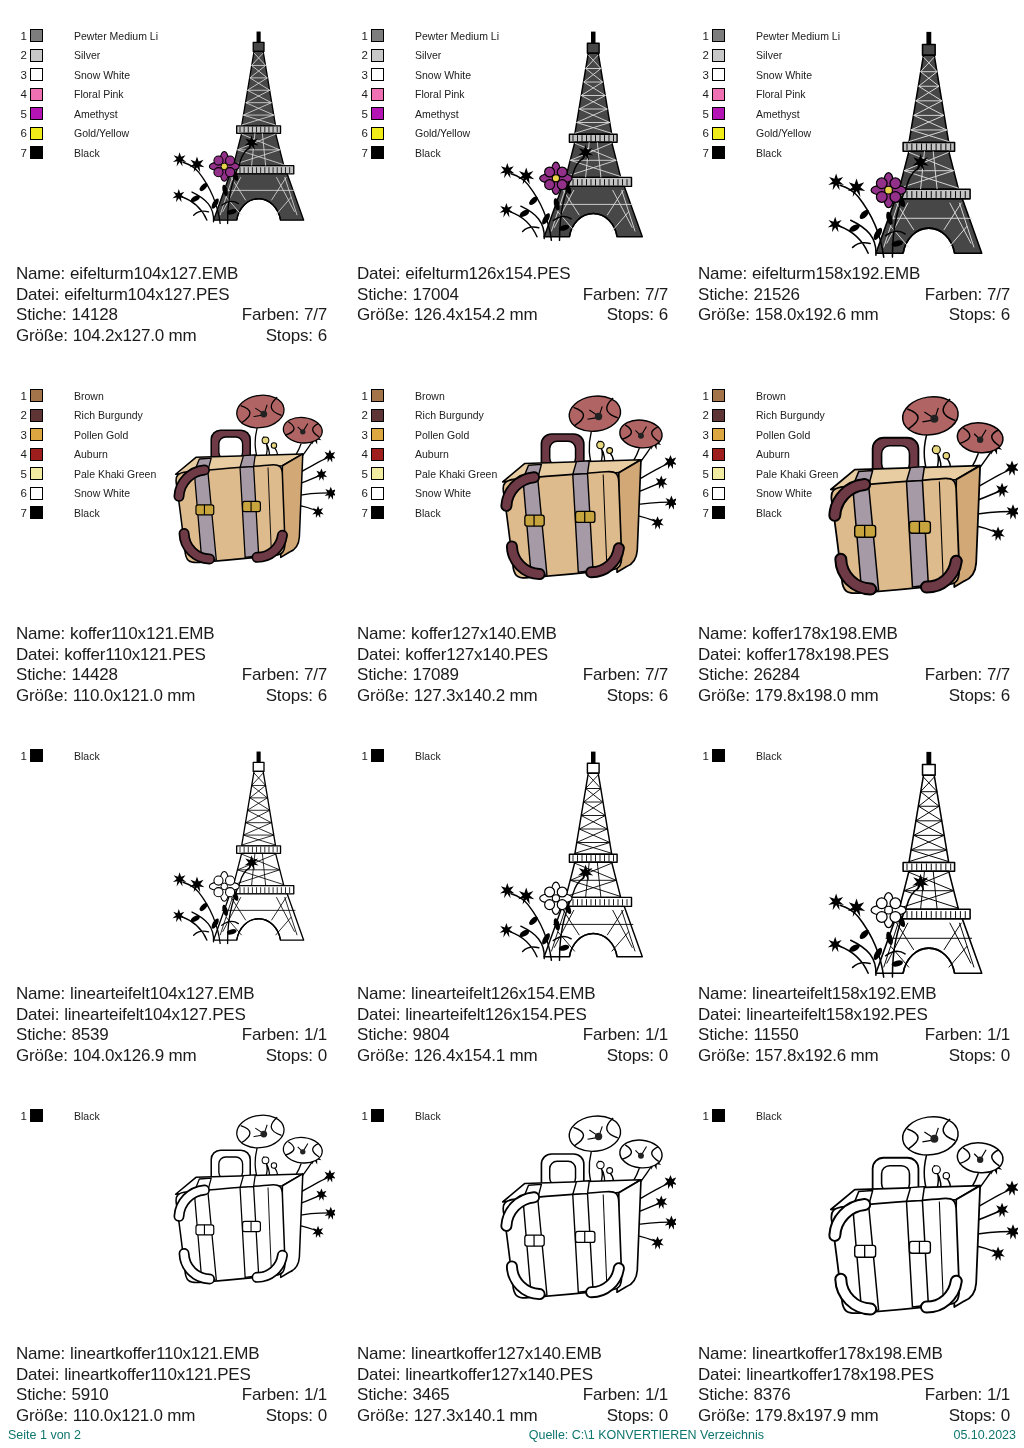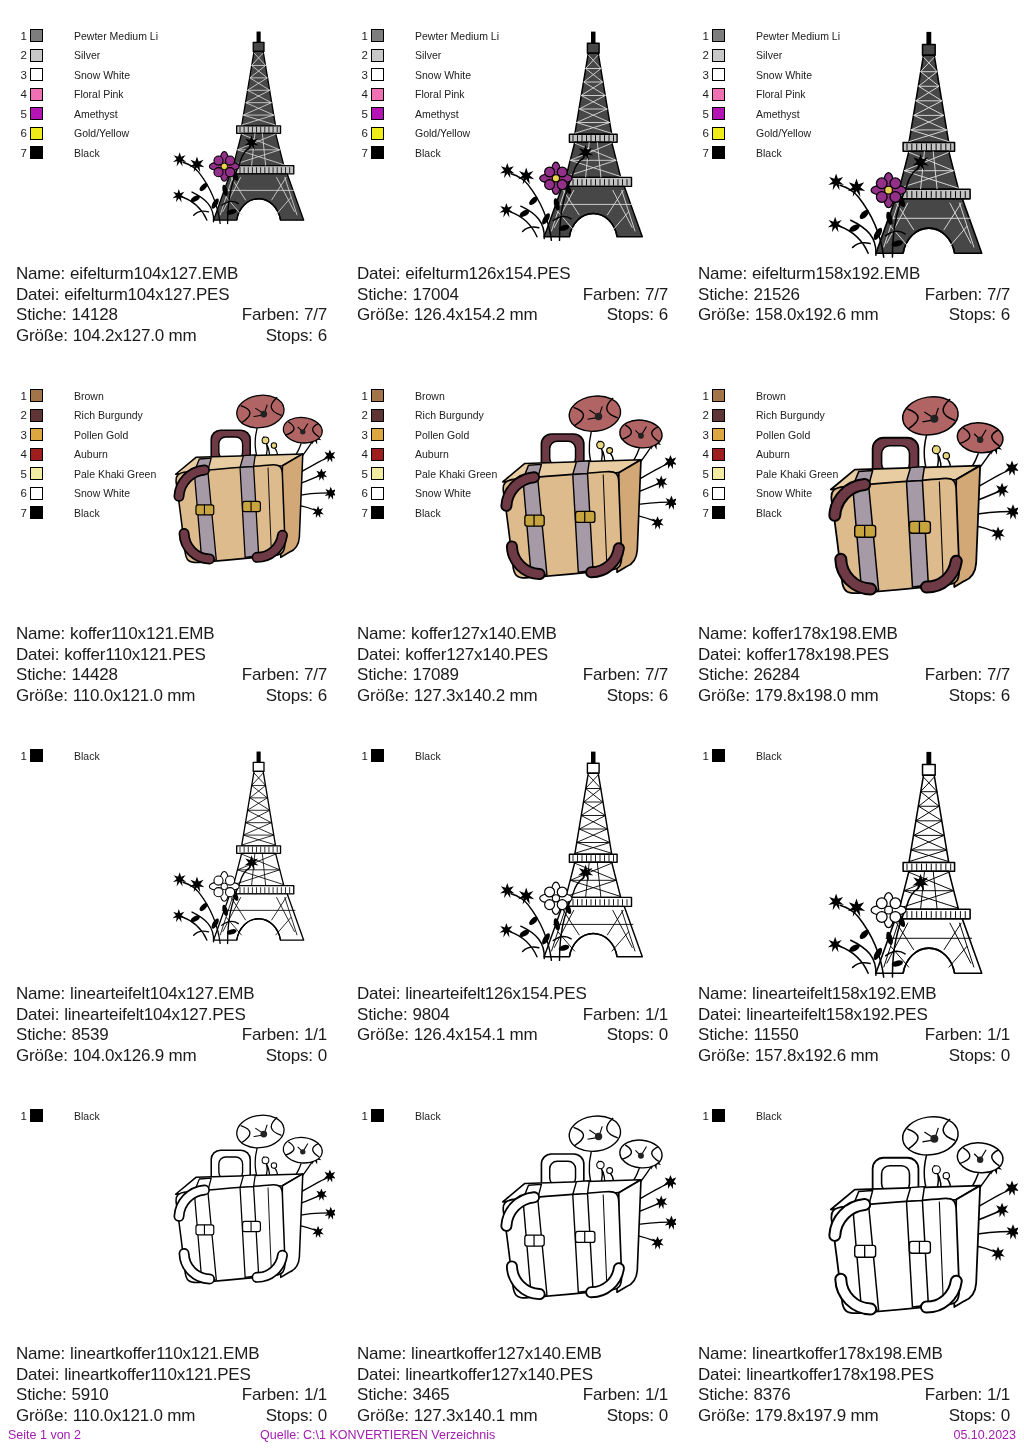--- a/index.html
+++ b/index.html
@@ -38,23 +38,23 @@
 
   
   .meta { position:absolute; left:16px; right:14px; top:242px; z-index:2;
           font-weight:normal; font-size:17px; line-height:20.5px; letter-spacing:-0.2px; }
   .meta .row { display:flex; justify-content:space-between; }
   .meta .lbl { margin-right:5px; }
   .meta .pair { white-space:nowrap; }
 
   
   .footer { position:absolute; left:8px; right:8px; bottom:6px; z-index:4;
-            display:flex; font-size:12.5px; color:#a21caf; }
+            display:flex; font-size:12.5px; color:#0f766e; }
   .footer .f-left { flex:1; text-align:left; }
-  .footer .f-center { flex:2; text-align:left; }
+  .footer .f-center { flex:2; text-align:right; }
   .footer .f-right { flex:1; text-align:right; }
 </style>
 </head>
 <body>
 
 <svg width="0" height="0" style="position:absolute" aria-hidden="true">
   <defs>
 
     <symbol id="sym-eiffel" viewBox="0 0 220 240">
 
@@ -570,20 +570,23 @@
     <span class="legend-label">Black</span>
   </div>
         </div>
     <div class="art eiffel lineart">
           <svg viewBox="0 0 220 240" width="198" height="216">
             <use href="#sym-eiffel"></use>
           </svg>
         </div>
     <div class="meta">
       <div class="line">
+        <span class="lbl">Name:</span><span>linearteifelt126x154.EMB</span>
+      </div>
+      <div class="line">
         <span class="lbl">Datei:</span><span>linearteifelt126x154.PES</span>
       </div>
       <div class="row">
         <span class="pair"><span class="lbl">Stiche:</span><span>9804</span></span>
         <span class="pair"><span class="lbl">Farben:</span><span>1/1</span></span>
       </div>
       <div class="row">
         <span class="pair"><span class="lbl">Größe:</span><span>126.4x154.1 mm</span></span>
         <span class="pair"><span class="lbl">Stops:</span><span>0</span></span>
       </div>

